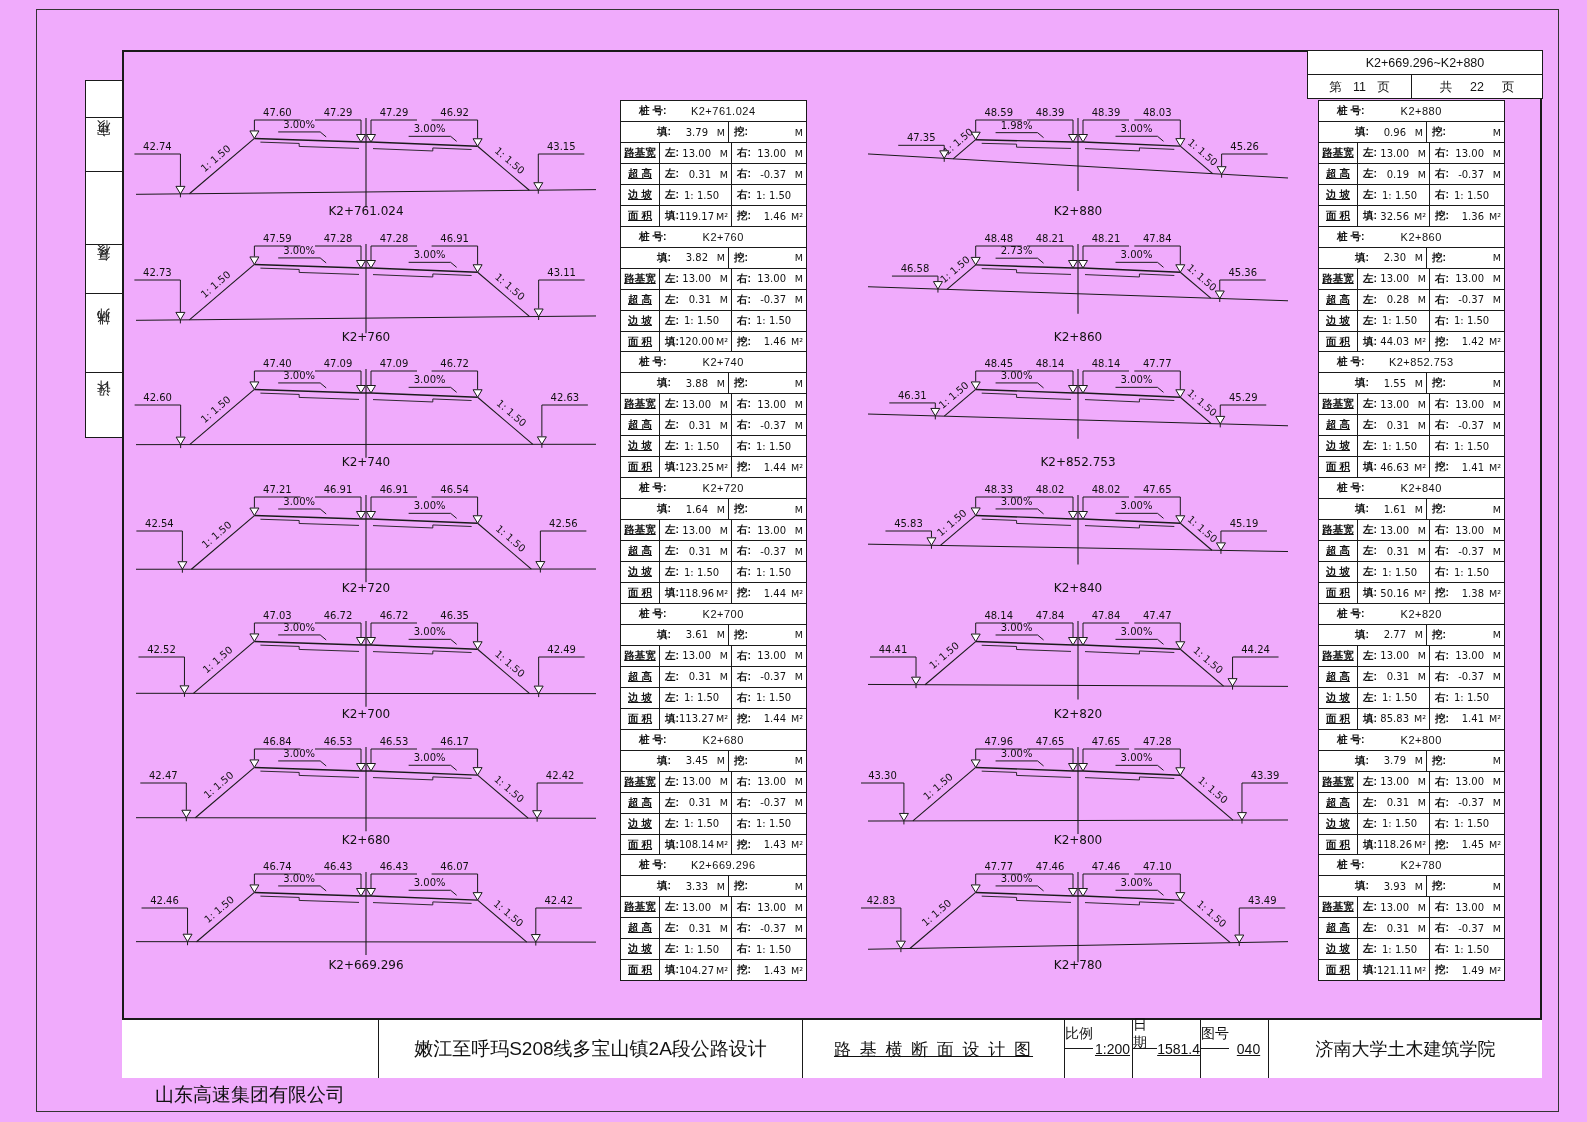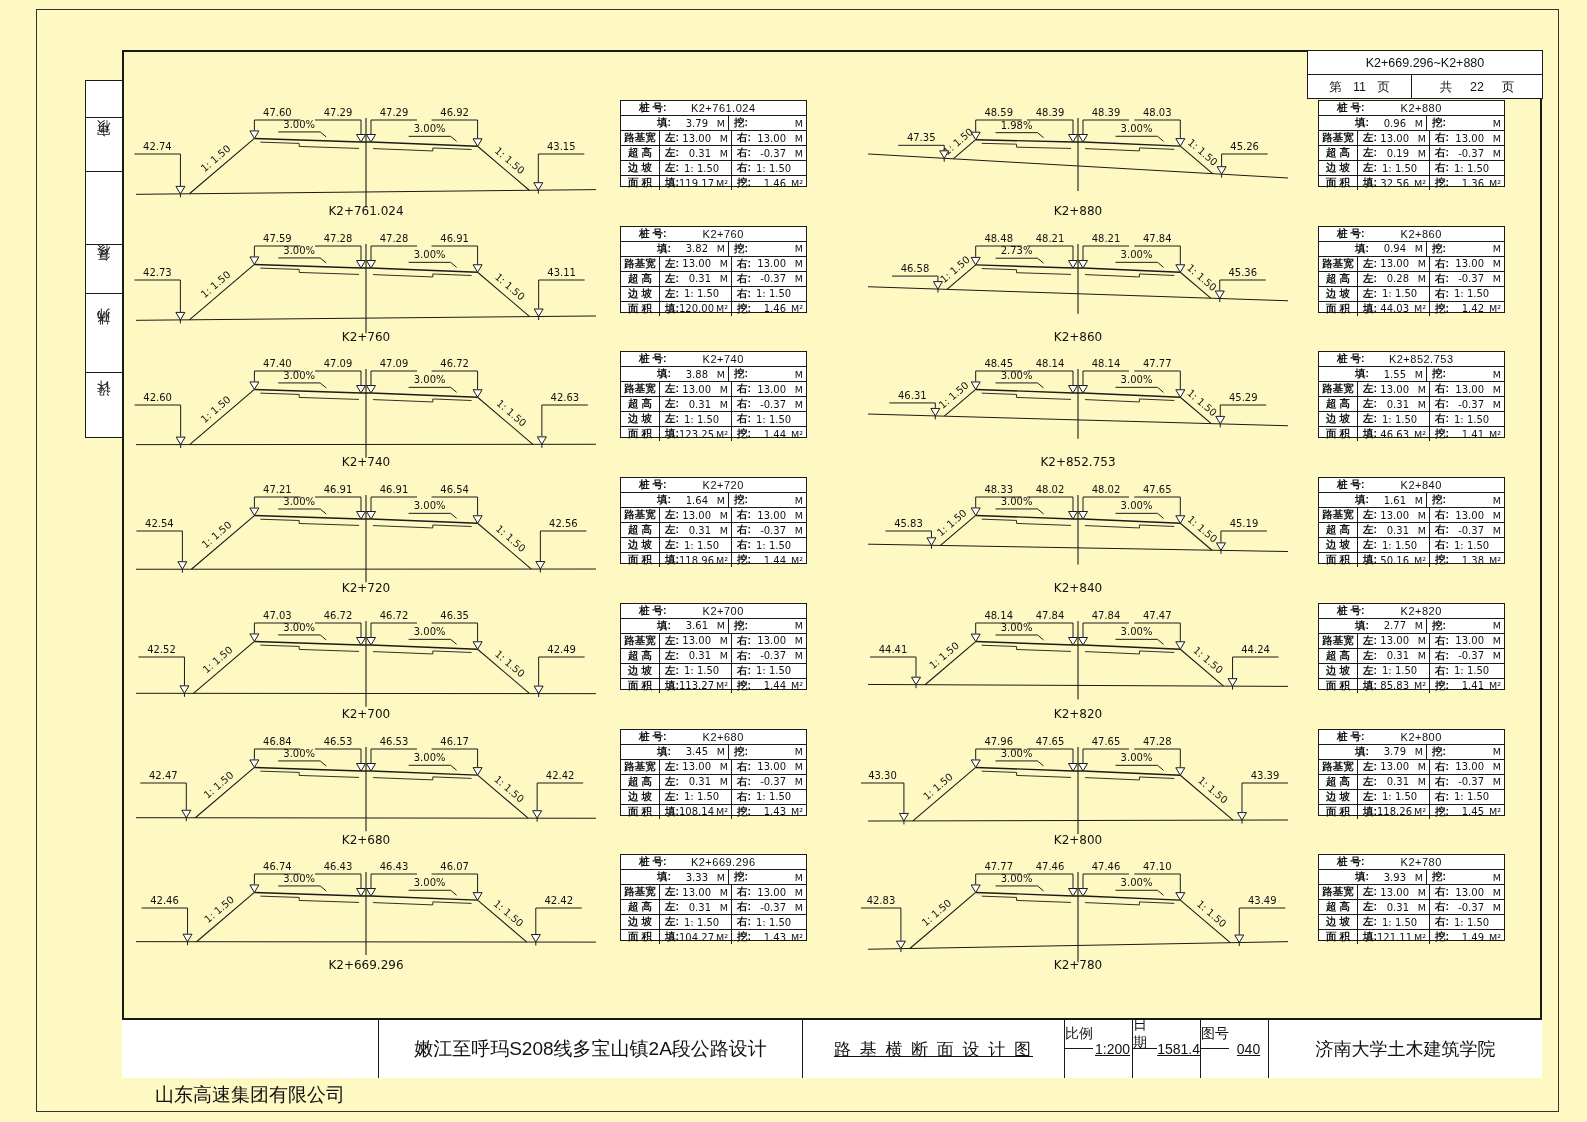--- a/index.html
+++ b/index.html
@@ -1,16 +1,16 @@
 <!DOCTYPE html>
 <html><head>
 <meta charset="utf-8">
 <style>
   html,body{margin:0;padding:0;background:#fff;}
-  .page{position:relative;width:1587px;height:1122px;background:#fef9c3;overflow:hidden;
+  .page{position:relative;width:1587px;height:1122px;background:#f0abfc;overflow:hidden;
         font-family:"Liberation Sans","DejaVu Sans",sans-serif;color:#111;}
   .page *{box-sizing:border-box;}
   .outer-border{position:absolute;left:36px;top:9px;width:1523px;height:1103px;border:1px solid #333;}
   .main-frame{position:absolute;left:122px;top:50px;width:1420px;height:1028px;border:2px solid #1a1a1a;}
   
   .side-strip{position:absolute;left:85px;top:80px;width:38px;}
   .vcell{width:38px;border:1px solid #1a1a1a;margin-top:-1px;display:flex;align-items:center;justify-content:center;background:#fff;}
   .vcell:first-child{margin-top:0;}
   .h38{height:38px}.h55{height:55px}.h74{height:74px}.h50{height:50px}.h80{height:80px}.h66{height:66px}
   .vtext{writing-mode:vertical-rl;transform:rotate(180deg);font-size:13.5px;letter-spacing:3px;color:#222;}
@@ -25,26 +25,26 @@
   .titlebar{position:absolute;left:122px;top:1018px;width:1420px;height:60px;border-top:2px solid #1a1a1a;display:flex;background:#fff;}
   .tb-cell{display:flex;align-items:center;justify-content:center;border-left:1px solid #1a1a1a;height:100%;}
   .tb-cell.c1{width:256px;border-left:none;font-size:19px;margin-top:46px;}
   .tb-cell.c2{width:424px;font-size:19px;}
   .tb-cell.c3{width:262px;font-size:17px;letter-spacing:2px;text-decoration:underline;}
   .tb-small{width:68px;border-left:1px solid #1a1a1a;display:flex;flex-direction:row;}
   .tb-h{height:29px;border-bottom:1px solid #1a1a1a;display:flex;align-items:center;justify-content:center;font-size:14px;}
   .tb-v{flex:1;display:flex;align-items:center;justify-content:center;font-size:14px;text-decoration:underline;}
   .tb-cell.c7{flex:1;font-size:18px;}
   
-  .stable{position:absolute;width:187px;height:87px;border:1.5px solid #1a1a1a;background:#fff;display:flex;flex-direction:column;}
+  .stable{position:absolute;width:187px;height:127px;border:1.5px solid #1a1a1a;background:#fff;display:flex;flex-direction:column;}
   .trow{flex:1;display:flex;align-items:center;border-top:1px solid #1a1a1a;}
   .trow.r1{border-top:none;padding-left:18px;}
   .zh{font-weight:bold;font-size:10.5px;white-space:pre;}
   .station{flex:1;text-align:center;font-size:11px;padding-right:26px;letter-spacing:.5px;}
-  .tlabel{width:38px;flex-shrink:0;align-self:stretch;display:flex;align-items:center;justify-content:center;}
+  .tlabel{width:38px;flex-shrink:0;align-self:stretch;display:flex;align-items:center;justify-content:center;text-decoration:underline;}
   .tcell{display:flex;align-items:center;align-self:stretch;border-left:1px solid #1a1a1a;padding:0 3px 0 5px;}
   .tcell.ca{width:107px;flex-shrink:0;border-left:none;padding-left:36px;}
   .tcell.cb{flex:1;}
   .tcell.cl{width:72px;flex-shrink:0;}
   .tcell.cr{flex:1;}
   .num{flex:1;text-align:right;font-size:10px;font-family:"DejaVu Sans",sans-serif;}
   .num.lft{text-align:left;margin-left:5px;flex:1;}
   .unit{width:17px;text-align:right;font-size:9.5px;font-family:"DejaVu Sans",sans-serif;}
   
   .diag{position:absolute;}
@@ -1351,21 +1351,21 @@
         </div>
       </div>
       <div class="stable" style="left: 1318px; top: 225.7px;">
         <div class="trow r1">
           <span class="zh">桩 号:</span>
           <span class="station">K2+860</span>
         </div>
         <div class="trow">
           <div class="tcell ca">
             <span class="zh">填:</span>
-            <span class="num">0.94</span>
+            <span class="num">2.30</span>
             <span class="unit">M</span>
           </div>
           <div class="tcell cb">
             <span class="zh">挖:</span>
             <span class="num"></span>
             <span class="unit">M</span>
           </div>
         </div>
         <div class="trow">
           <div class="tlabel">

